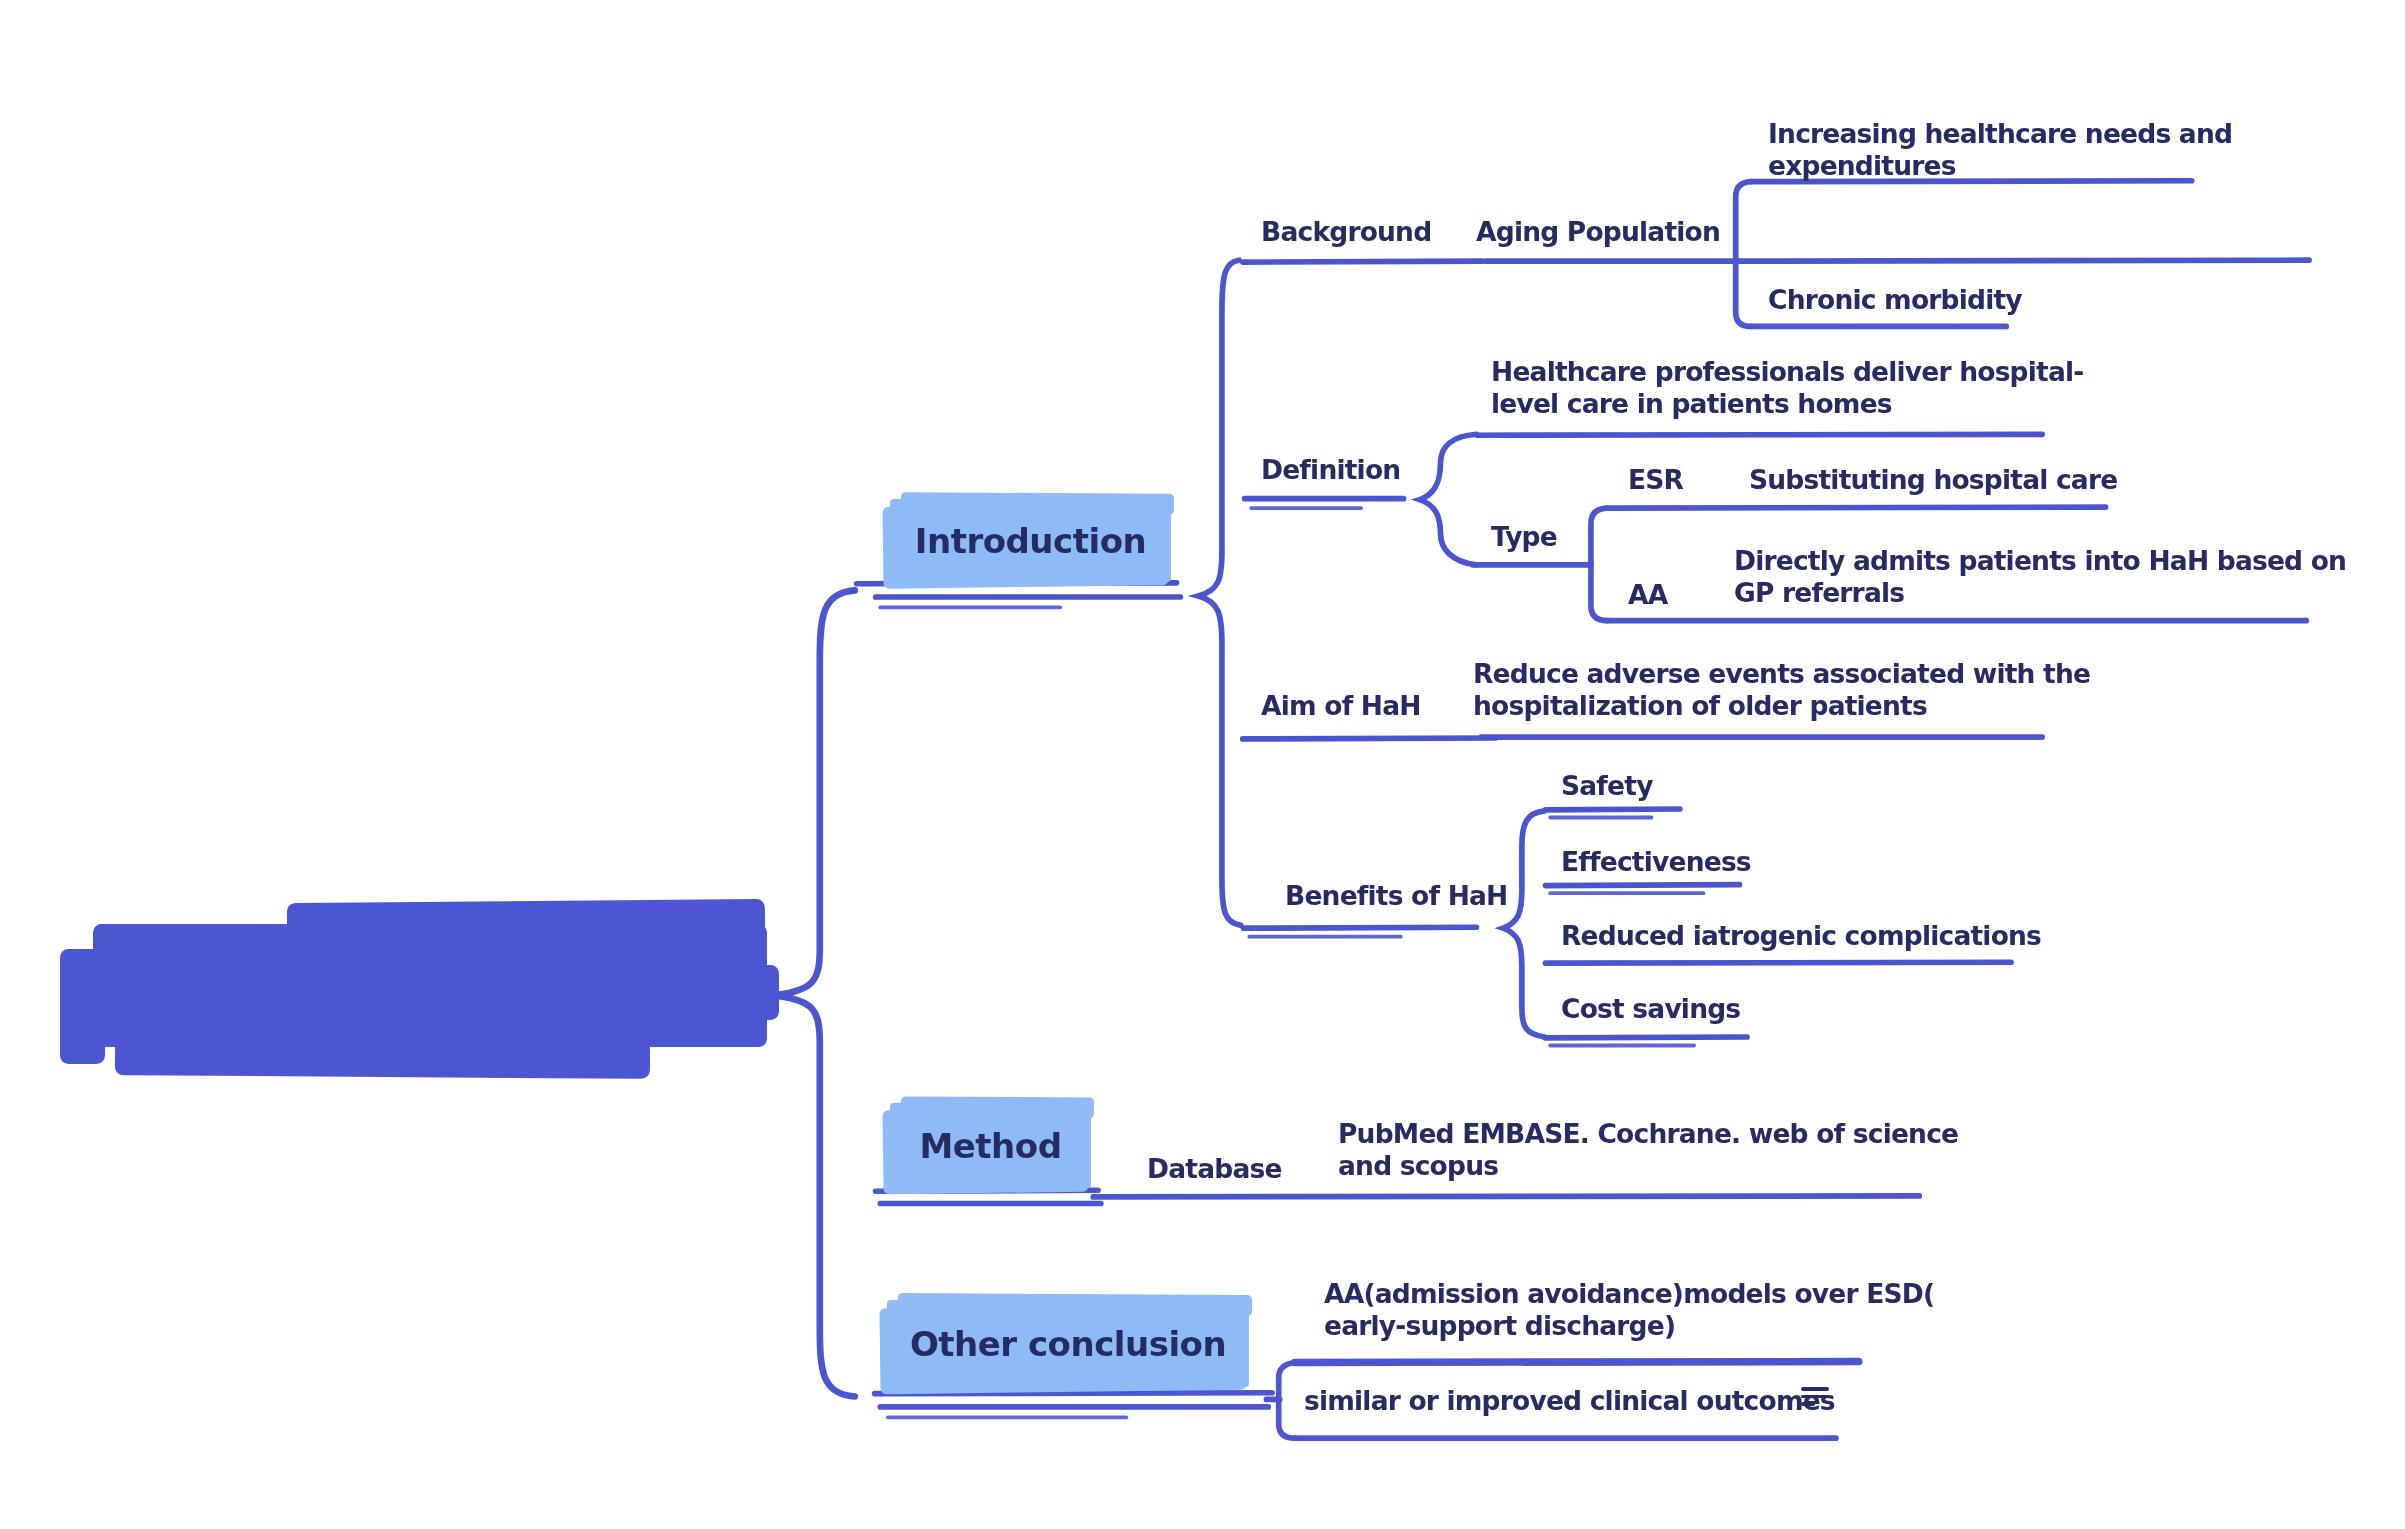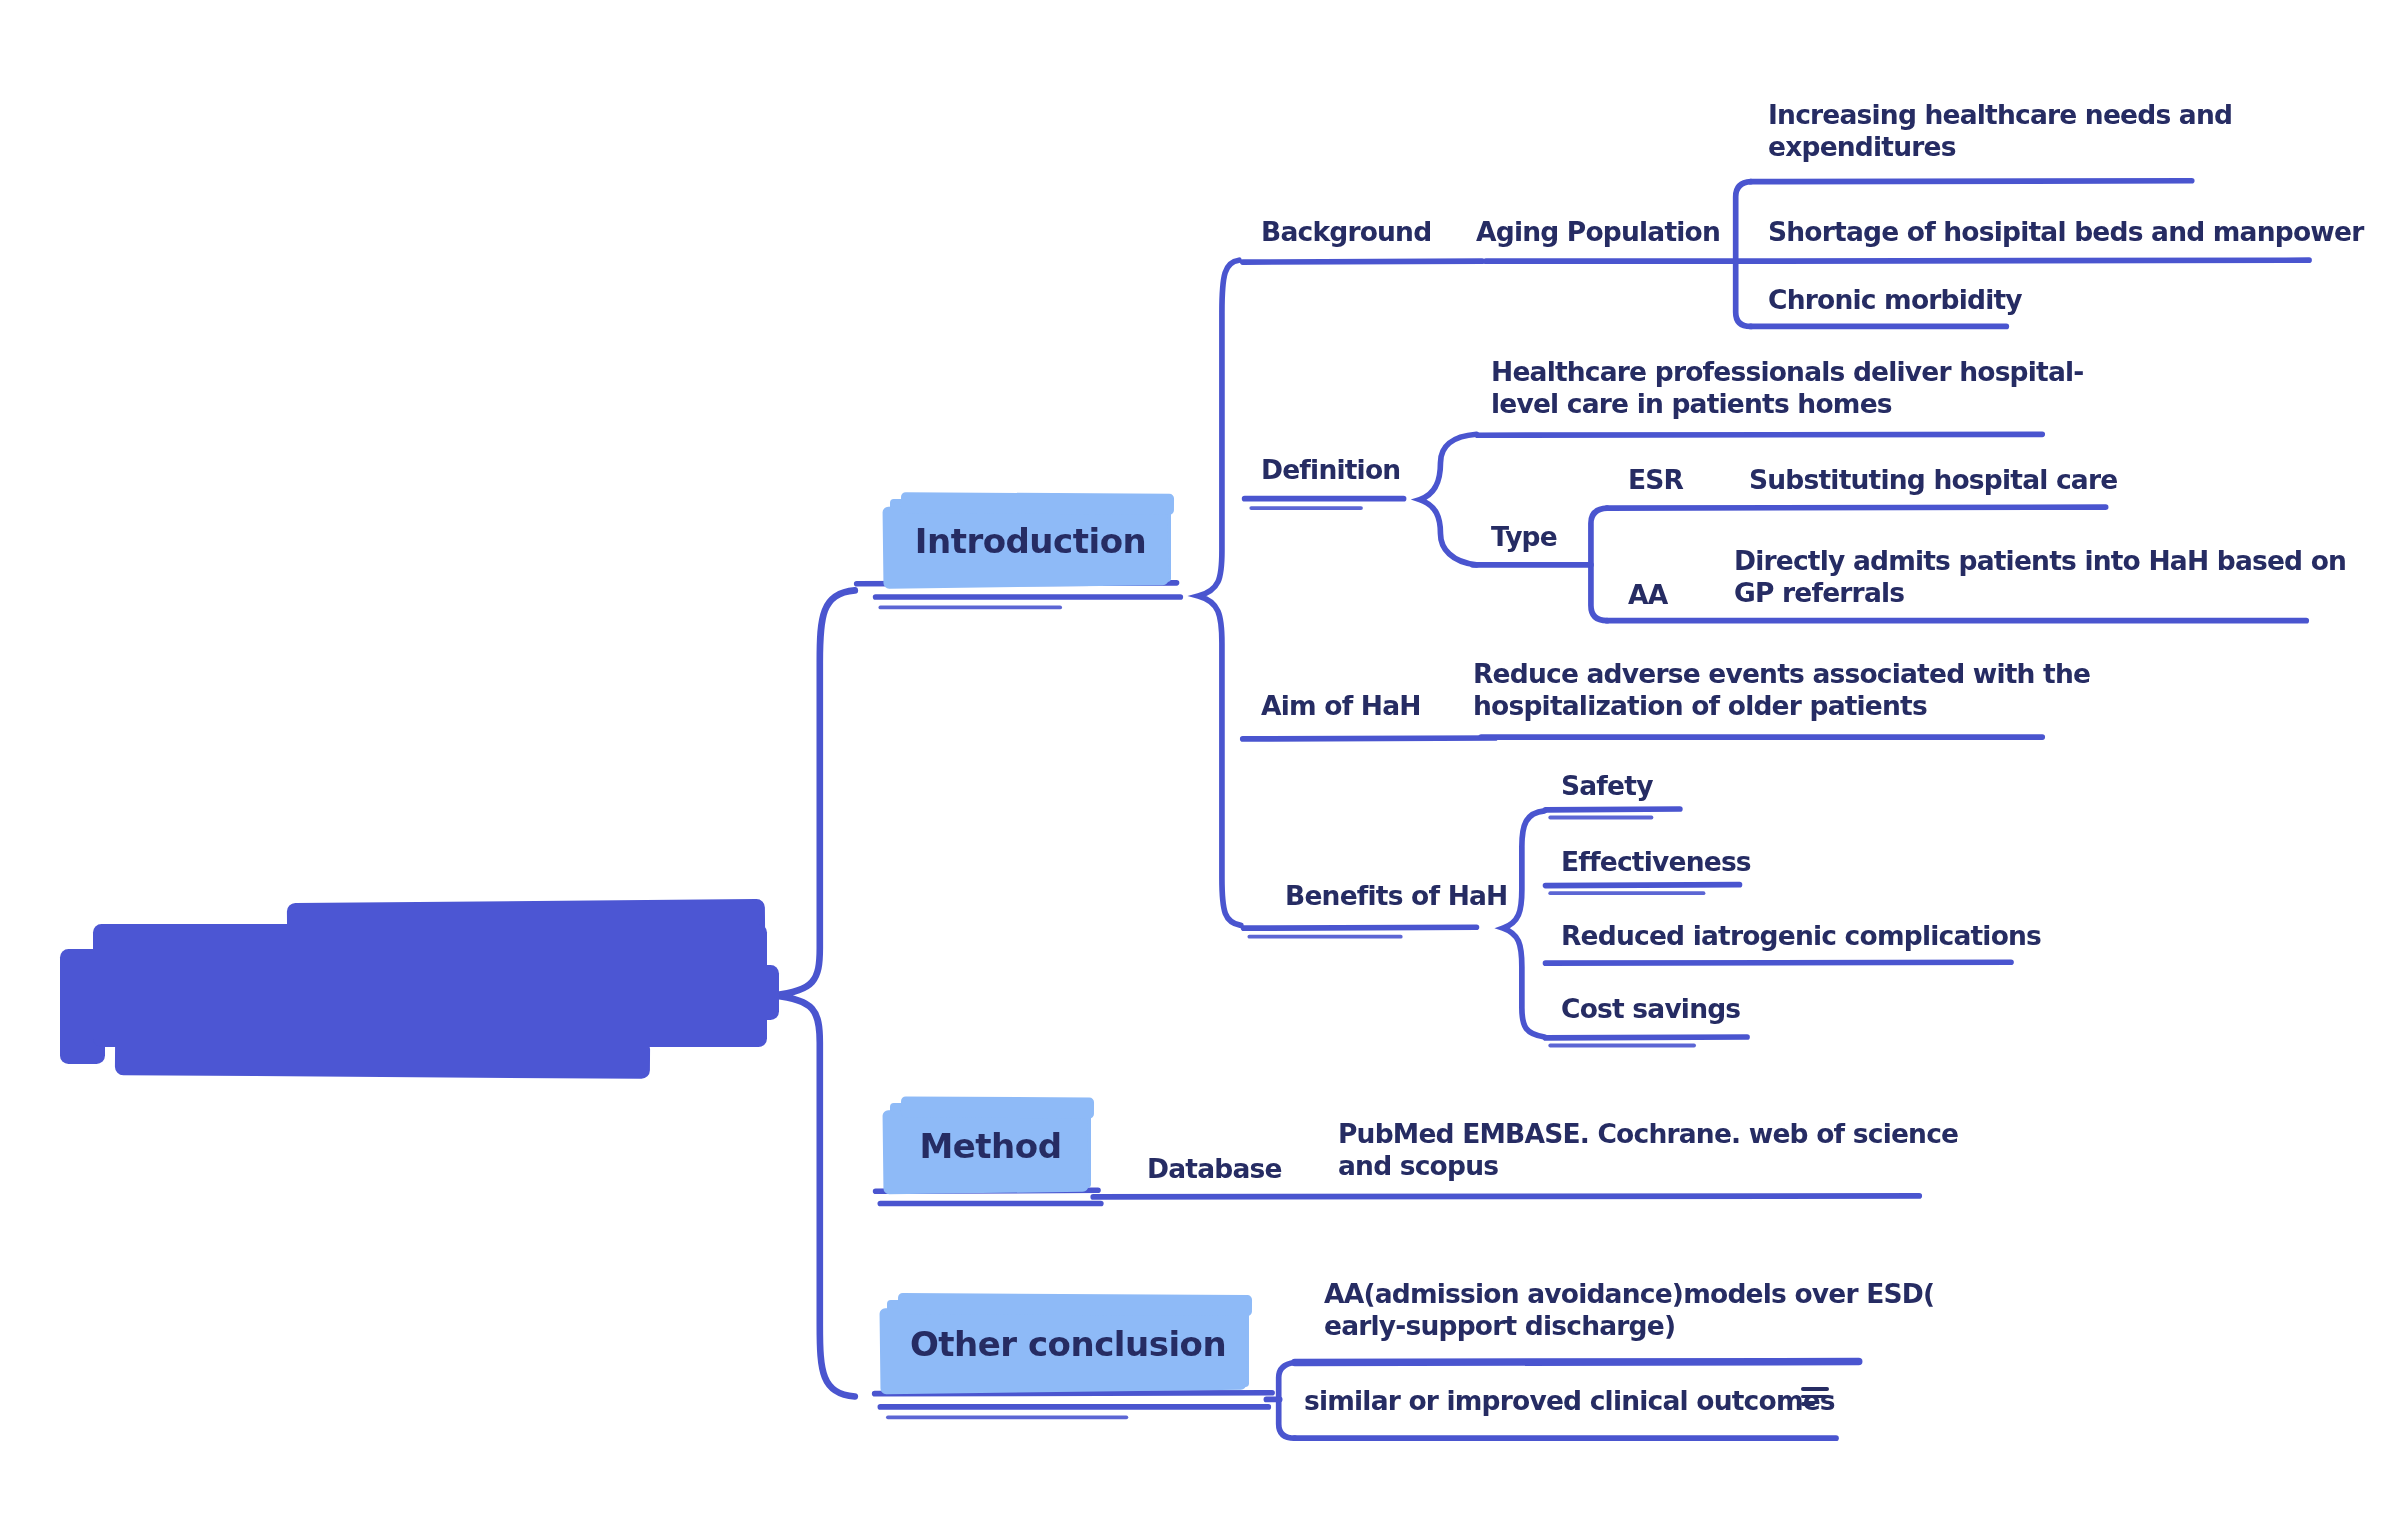--- a/index.html
+++ b/index.html
@@ -115,23 +115,22 @@
   </div>
   <div class="node" style="left:890px;top:1103px;width:201px;height:85px;align-items:center;">
     <span class="t">Method</span>
   </div>
   <div class="node" style="left:887px;top:1300px;width:362px;height:87px;">
     <span class="t">Other conclusion</span>
   </div>
 
   <div class="lbl" style="left:1261px;top:216px;">Background</div>
   <div class="lbl" style="left:1476px;top:216px;">Aging Population</div>
-  <div class="lbl" style="left:1768px;top:99px;">Increasing healthcare needs and
+  <div class="lbl" style="left:1768px;top:118px;">Increasing healthcare needs and
 expenditures</div>
-  <div class="lbl" style="left:1768px;top:216px;">Shortage of hosipital beds and manpower</div>
   <div class="lbl" style="left:1768px;top:284px;">Chronic morbidity</div>
 
   <div class="lbl" style="left:1261px;top:454px;">Definition</div>
   <div class="lbl" style="left:1491px;top:356px;">Healthcare professionals deliver hospital-
 level care in patients homes</div>
   <div class="lbl" style="left:1491px;top:521px;text-align:center;">Type</div>
   <div class="lbl" style="left:1628px;top:464px;">ESR</div>
   <div class="lbl" style="left:1749px;top:464px;">Substituting hospital care</div>
   <div class="lbl" style="left:1628px;top:579px;">AA</div>
   <div class="lbl" style="left:1734px;top:545px;">Directly admits patients into HaH based on

